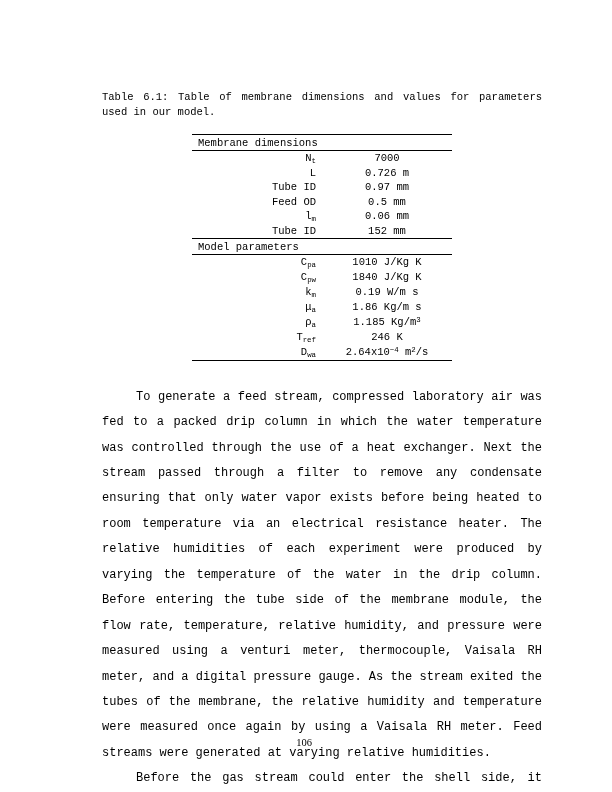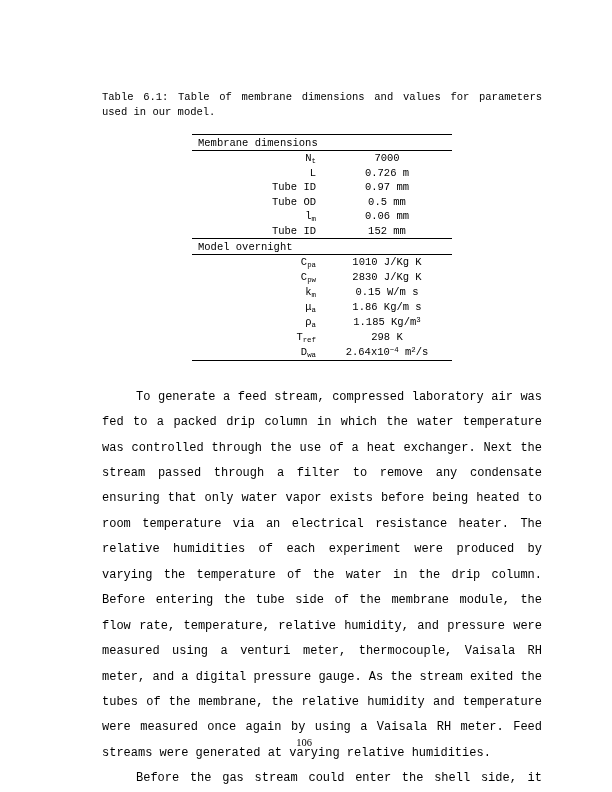--- a/index.html
+++ b/index.html
@@ -115,57 +115,57 @@
           </tr>
           <tr>
             <td class="col-label">L</td>
             <td class="col-value">0.726 m</td>
           </tr>
           <tr>
             <td class="col-label">Tube ID</td>
             <td class="col-value">0.97 mm</td>
           </tr>
           <tr>
-            <td class="col-label">Tube OD</td>
+            <td class="col-label">Feed OD</td>
             <td class="col-value">0.5 mm</td>
           </tr>
           <tr>
             <td class="col-label">l<sub>m</sub></td>
             <td class="col-value">0.06 mm</td>
           </tr>
           <tr>
             <td class="col-label">Tube ID</td>
             <td class="col-value">152 mm</td>
           </tr>
           <tr class="rule-top">
-            <td class="section-head" colspan="2">Model overnight</td>
+            <td class="section-head" colspan="2">Model parameters</td>
           </tr>
           <tr class="rule-top">
             <td class="col-label">C<sub>pa</sub></td>
             <td class="col-value">1010 J/Kg K</td>
           </tr>
           <tr>
             <td class="col-label">C<sub>pw</sub></td>
-            <td class="col-value">2830 J/Kg K</td>
+            <td class="col-value">1840 J/Kg K</td>
           </tr>
           <tr>
             <td class="col-label">k<sub>m</sub></td>
-            <td class="col-value">0.15 W/m s</td>
+            <td class="col-value">0.19 W/m s</td>
           </tr>
           <tr>
             <td class="col-label">μ<sub>a</sub></td>
             <td class="col-value">1.86 Kg/m s</td>
           </tr>
           <tr>
             <td class="col-label">ρ<sub>a</sub></td>
             <td class="col-value">1.185 Kg/m<sup>3</sup></td>
           </tr>
           <tr>
             <td class="col-label">T<sub>ref</sub></td>
-            <td class="col-value">298 K</td>
+            <td class="col-value">246 K</td>
           </tr>
           <tr class="rule-bottom">
             <td class="col-label">D<sub>wa</sub></td>
             <td class="col-value">2.64x10<sup>−4</sup> m<sup>2</sup>/s</td>
           </tr>
         </tbody>
     </table>
 
     <div class="body-text">
         <p>To generate a feed stream, compressed laboratory air was fed to a packed drip column in which the water temperature was controlled through the use of a heat exchanger. Next the stream passed through a filter to remove any condensate ensuring that only water vapor exists before being heated to room temperature via an electrical resistance heater. The relative humidities of each experiment were produced by varying the temperature of the water in the drip column. Before entering the tube side of the membrane module, the flow rate, temperature, relative humidity, and pressure were measured using a venturi meter, thermocouple, Vaisala RH meter, and a digital pressure gauge. As the stream exited the tubes of the membrane, the relative humidity and temperature were measured once again by using a Vaisala RH meter. Feed streams were generated at varying relative humidities.</p>

